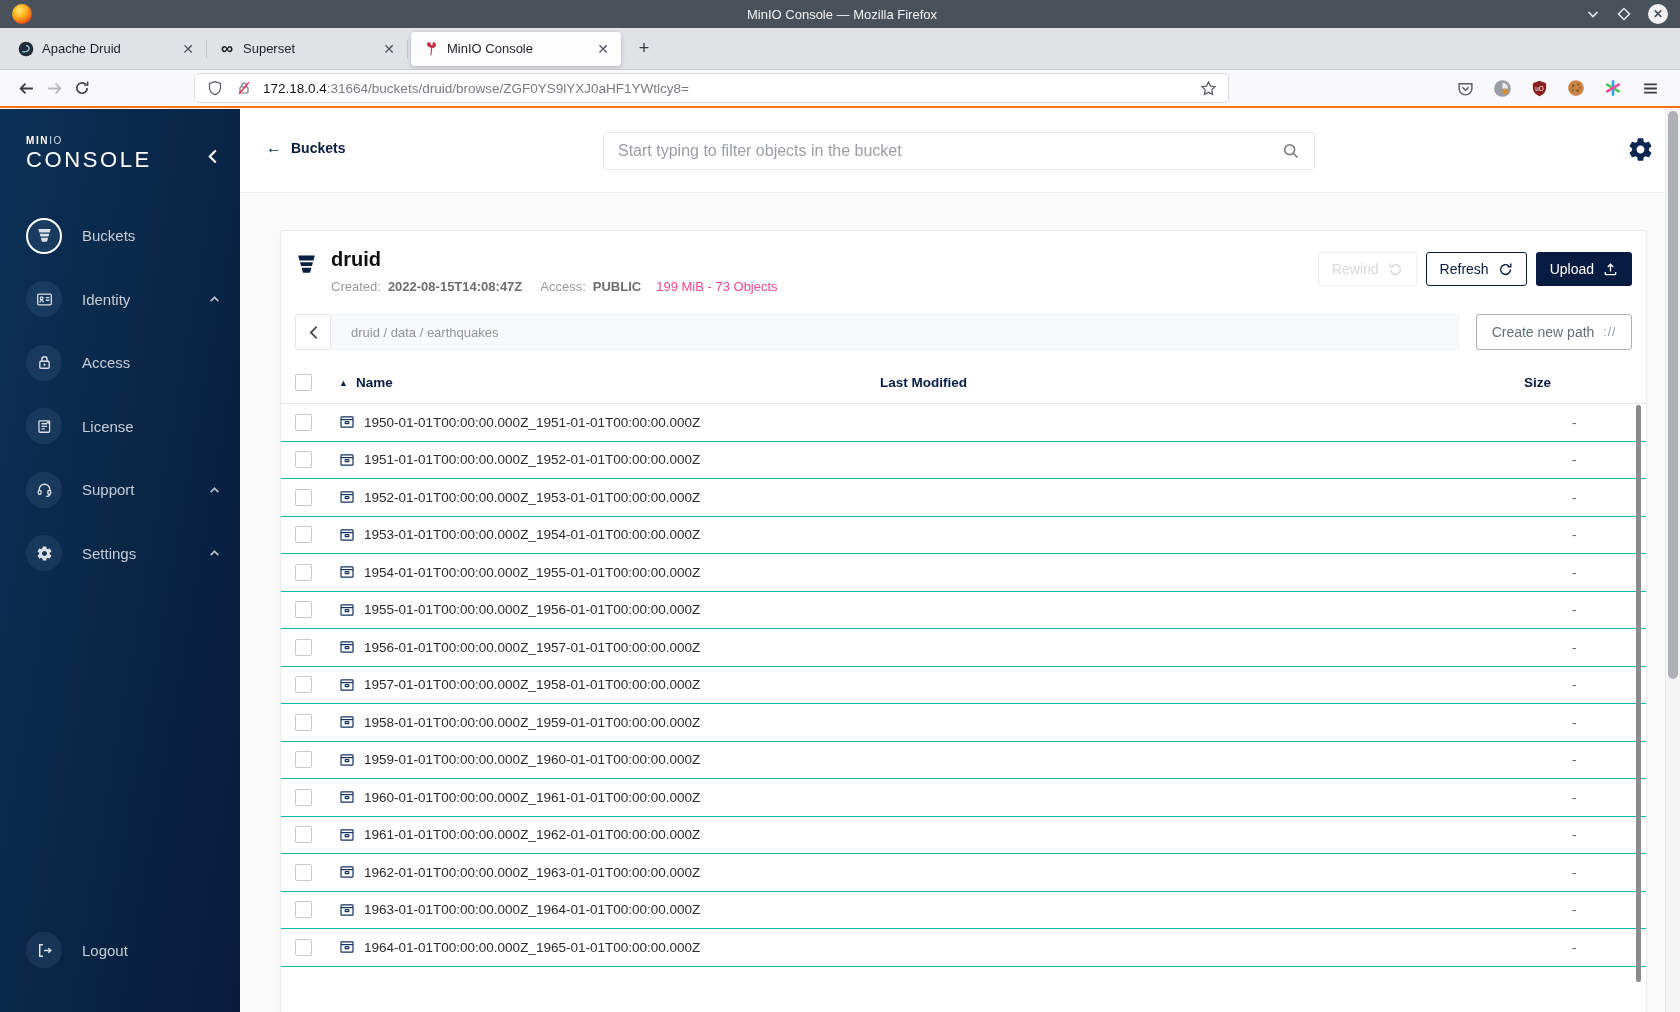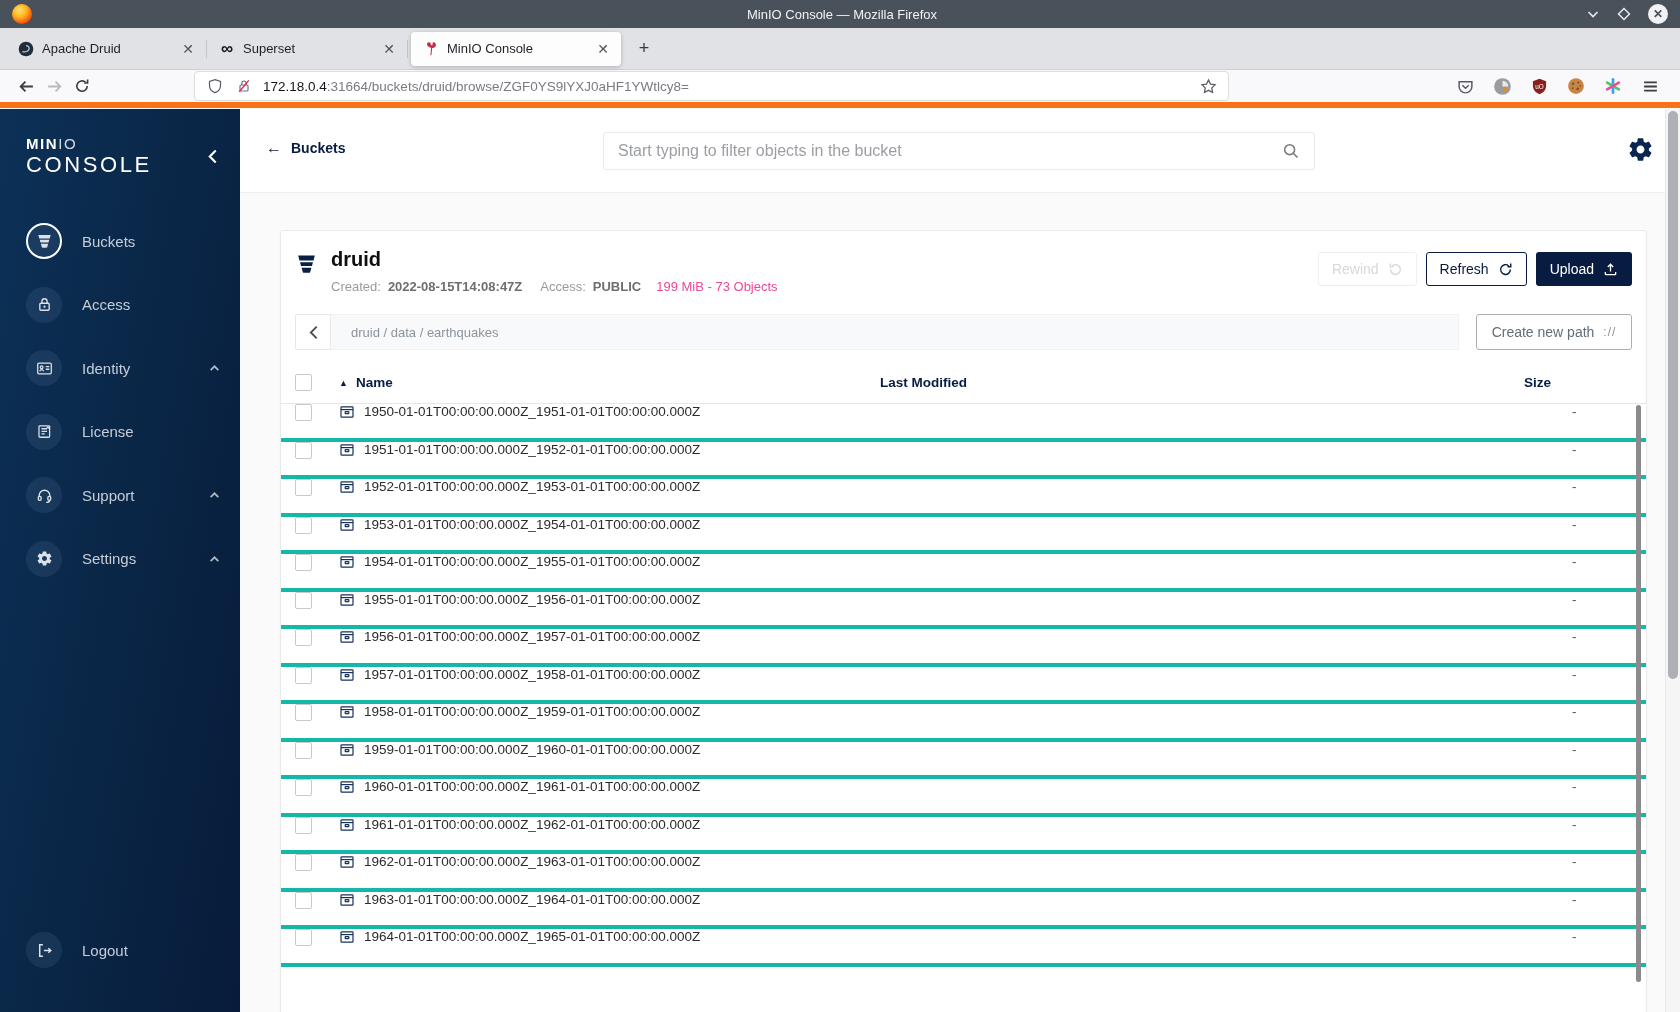--- a/index.html
+++ b/index.html
@@ -20,36 +20,36 @@
   .tab { width:200px; height:34px; display:flex; align-items:center; padding:0 8px 0 12px; gap:8px; font-size:13px; color:#1f1f27; border-radius:4px; position:relative; }
   .tab-label { white-space:nowrap; overflow:hidden; }
   .tab.active { width:210px; background:#fdfdfe; box-shadow:0 1px 4px rgba(0,0,0,.22); margin:0 3px; }
   .tab-close { margin-left:auto; color:#53535b; font-size:14px; width:20px; height:20px; display:flex; align-items:center; justify-content:center; border-radius:3px; flex:none; }
   .tab-sep { width:1px; height:18px; background:#c3c5c9; flex:none; }
   .newtab { width:32px; height:32px; display:flex; align-items:center; justify-content:center; font-size:18px; color:#3a3a40; margin-left:4px; }
   .fav { width:16px; height:16px; flex:none; display:flex; align-items:center; justify-content:center; }
   .fav-superset { font-weight:700; font-size:17px; color:#17171c; line-height:10px; }
 
   
-  .navbar { height:38px; background:#f9f9fb; border-bottom:6px solid #f97316; display:flex; align-items:center; padding:0 12px; }
+  .navbar { height:38px; background:#f9f9fb; border-bottom:2px solid #f97316; display:flex; align-items:center; padding:0 12px; }
   .nav-btn { width:28px; height:28px; display:flex; align-items:center; justify-content:center; border-radius:4px; flex:none; }
   .urlbar { margin-left:98px; width:1035px; height:30px; background:#fff; border:1px solid #dcdce1; border-radius:4px; display:flex; align-items:center; padding:0 10px; gap:9px; font-size:13.5px; }
   .url-text { color:#7a7a82; white-space:nowrap; overflow:hidden; }
   .url-host { color:#15151b; }
   .url-star { margin-left:auto; display:flex; }
   .nav-right { margin-left:auto; display:flex; gap:17px; align-items:center; padding-right:8px; }
   .nav-ico { width:20px; height:20px; display:flex; align-items:center; justify-content:center; }
 
   
   .page { position:absolute; top:109px; left:0; right:0; bottom:0; display:flex; }
 
   
   .sidebar { width:240px; flex:0 0 240px; background:linear-gradient(100deg,#0C3157 0%,#0A2748 45%,#081B3A 100%); display:flex; flex-direction:column; color:#c9d1db; position:relative; }
   .logo { padding:26px 0 0 26px; line-height:1.15; }
-  .logo-top { font-size:15px; letter-spacing:1.6px; color:#fff; font-weight:700; }
+  .logo-top { font-size:10px; letter-spacing:1.6px; color:#fff; font-weight:700; }
   .logo-top .lt2 { font-weight:400; opacity:.82; }
   .logo-console { font-size:22px; letter-spacing:2.6px; color:#fff; font-weight:400; }
   .collapse-btn { position:absolute; right:22px; top:40px; display:flex; cursor:pointer; }
   .menu { margin-top:32px; display:flex; flex-direction:column; flex:1; }
   .mitem { height:63.5px; display:flex; align-items:center; padding:0 20px 0 26px; gap:20px; font-size:15px; color:#c6cdd8; cursor:pointer; }
   .micon { width:36px; height:36px; border-radius:50%; background:rgba(125,155,195,.13); display:flex; align-items:center; justify-content:center; flex:none; }
   .mitem.active .micon { border:2px solid #fff; }
   .mchev { margin-left:auto; display:flex; }
   .logout-item { margin-top:auto; margin-bottom:30px; }
 
@@ -86,21 +86,21 @@
   .bb-create { width:156px; height:36px; border:1px solid #a9b0b6; border-radius:3px; color:#646e76; font-size:14px; display:flex; align-items:center; justify-content:center; gap:9px; background:#fff; flex:none; cursor:pointer; }
   .bb-create .pathglyph { font-size:12px; color:#8a939b; letter-spacing:1px; }
 
   .objtable { position:relative; }
   .thead { display:flex; align-items:center; height:42px; padding:0 14px; border-bottom:1px solid #e6e6e8; position:relative; font-size:13.5px; color:#081C42; font-weight:700; }
   .cb { width:17px; height:17px; border:1px solid #c9c9cc; border-radius:2px; background:#fff; flex:none; cursor:pointer; }
   .sort-caret { margin-left:27px; font-size:9px; color:#081C42; cursor:pointer; }
   .col-name { margin-left:8px; cursor:pointer; }
   .col-modified { position:absolute; left:599px; }
   .col-size { position:absolute; left:1243px; }
-  .trow { display:flex; align-items:flex-start; height:37.5px; padding:0 14px; border-bottom:4px solid #14b8a6; position:relative; font-size:13.5px; color:#2b2b2e; cursor:pointer; }
+  .trow { display:flex; align-items:center; height:37.5px; padding:0 14px; border-bottom:1px solid #14b8a6; position:relative; font-size:13.5px; color:#2b2b2e; cursor:pointer; }
   .ricon { margin-left:27px; display:flex; flex:none; }
   .rname { margin-left:9px; white-space:nowrap; }
   .rsize { position:absolute; left:1291px; color:#555; }
   .table-scrollbar { position:absolute; top:43px; right:5px; width:5px; height:577px; background:#8b8b8d; border-radius:3px; cursor:pointer; }
 
   
   .page-scrollbar { position:absolute; top:109px; right:0; bottom:0; width:15px; background:#f5f5f6; border-left:1px solid #e8e8ea; }
   .pthumb { position:absolute; top:2px; left:2px; width:10px; height:568px; background:#aeb0b5; border-radius:5px; cursor:pointer; }
 </style>
 </head>
@@ -257,43 +257,43 @@
         <div class="mitem active">
           <span class="micon">
             <svg width="17" height="17" viewBox="0 0 16 16" fill="#dbe1e8">
                 <path d="M2.2 1.8h11.6l-.9 3.4H3.1zM3.5 6.4h9l-.7 2.6H4.2zM4.6 10.2h6.8l-.8 3c-.1.4-.5.6-.9.6H6.3c-.4 0-.8-.2-.9-.6z"></path>
               </svg>
           </span>
           <span>Buckets</span>
         </div>
         <div class="mitem">
           <span class="micon">
-            <svg width="17" height="17" viewBox="0 0 16 16" fill="none" stroke="#dbe1e8" stroke-width="1.3">
-                <rect x="3.6" y="6.8" width="8.8" height="6.6" rx="1"></rect>
-                <path d="M5.6 6.8V5a2.4 2.4 0 0 1 4.8 0v1.8"></path>
-                <circle cx="8" cy="10" r="1" fill="#dbe1e8" stroke="none"></circle>
-              </svg>
-          </span>
-          <span>Access</span>
-        </div>
-        <div class="mitem">
-          <span class="micon">
             <svg width="17" height="17" viewBox="0 0 16 16" fill="none" stroke="#dbe1e8" stroke-width="1.2">
                 <rect x="1.6" y="3" width="12.8" height="10" rx="1.2"></rect>
                 <circle cx="5.3" cy="6.9" r="1.3"></circle>
                 <path d="M3.5 10.6c.4-1 1-1.5 1.8-1.5s1.4.5 1.8 1.5"></path>
                 <path d="M9.2 6.3h3.3M9.2 8.7h3.3"></path>
               </svg>
           </span>
           <span>Identity</span>
           <span class="mchev">
             <svg width="11" height="8" viewBox="0 0 10 7" fill="none" stroke="#aeb8c4" stroke-width="1.6">
                 <path d="M1.5 5.5L5 2l3.5 3.5"></path>
               </svg>
           </span>
+        </div>
+        <div class="mitem">
+          <span class="micon">
+            <svg width="17" height="17" viewBox="0 0 16 16" fill="none" stroke="#dbe1e8" stroke-width="1.3">
+                <rect x="3.6" y="6.8" width="8.8" height="6.6" rx="1"></rect>
+                <path d="M5.6 6.8V5a2.4 2.4 0 0 1 4.8 0v1.8"></path>
+                <circle cx="8" cy="10" r="1" fill="#dbe1e8" stroke="none"></circle>
+              </svg>
+          </span>
+          <span>Access</span>
         </div>
         <div class="mitem">
           <span class="micon">
             <svg width="17" height="17" viewBox="0 0 16 16" fill="none" stroke="#dbe1e8" stroke-width="1.2">
                 <rect x="2.8" y="2.6" width="10" height="10.8" rx="1"></rect>
                 <path d="M5.2 5.4h5.2M5.2 7.8h5.2M5.2 10.2h3"></path>
                 <path d="M10.2 3.6l1.2 1.2 1.8-2" stroke-width="1.3"></path>
               </svg>
           </span>
           <span>License</span>

